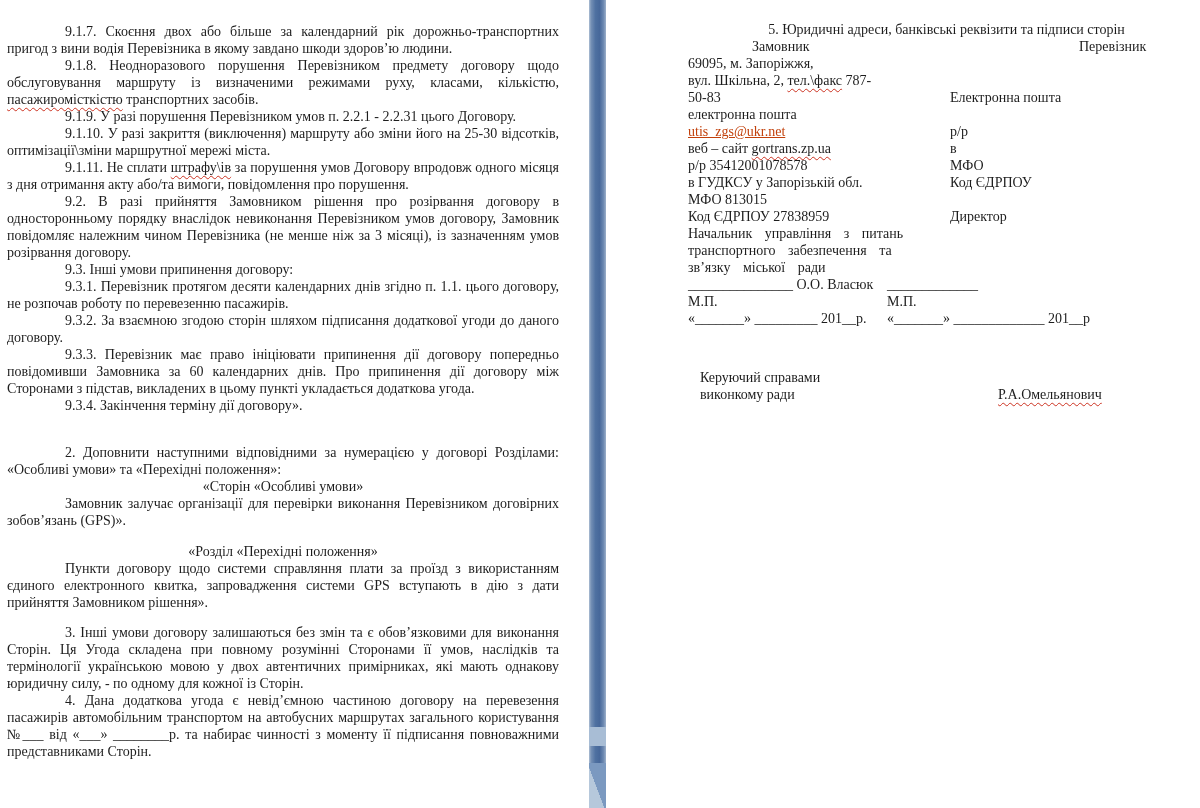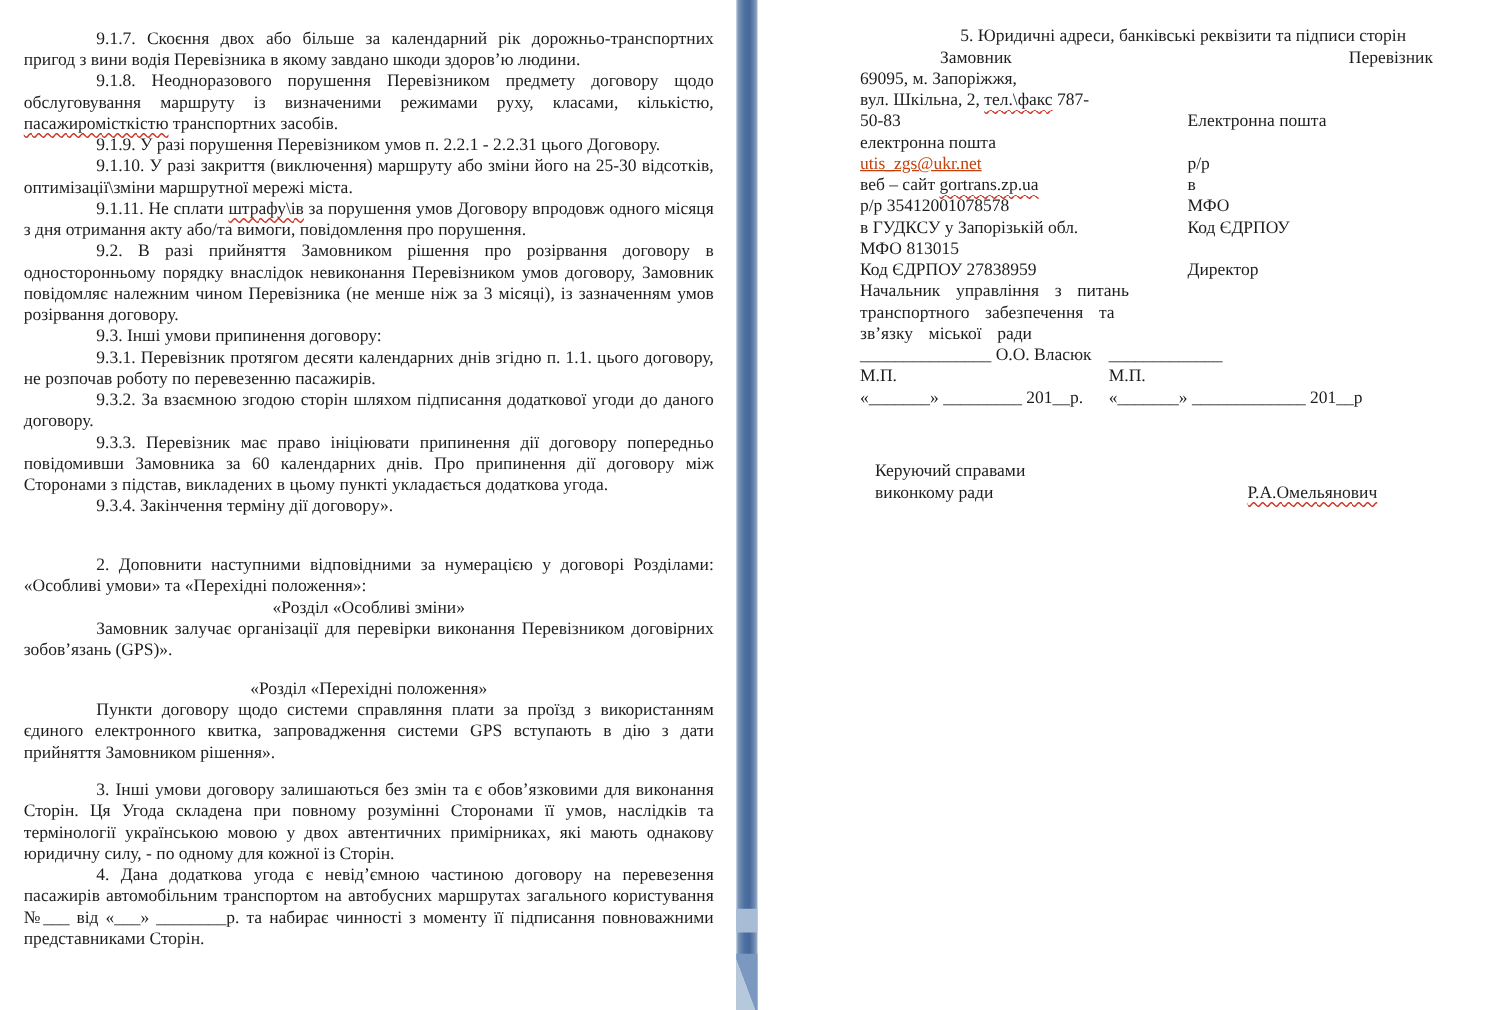--- a/index.html
+++ b/index.html
@@ -4,21 +4,21 @@
 <style>
   html,body{margin:0;padding:0;}
   body{
     width:1200px;height:808px;position:relative;overflow:hidden;
     background:#ffffff;color:#1d1d1d;
     font-family:"Liberation Serif", serif;
     font-size:14px;
   }
   
   .page-left{
-    position:absolute;left:16px;top:0;width:589px;box-sizing:border-box;
+    position:absolute;left:4px;top:0;width:589px;box-sizing:border-box;
     padding:23px 34px 0 3px;
   }
   .page-left p{
     margin:0;line-height:17px;text-align:justify;text-indent:58px;
   }
   .page-left p.center{text-align:center;text-indent:0;}
   .mt30{margin-top:30px !important;}
   .mt14{margin-top:14px !important;}
   .mt13{margin-top:13px !important;}
   
@@ -68,21 +68,21 @@
   <p>9.1.9. У разі порушення Перевізником умов п. 2.2.1 - 2.2.31 цього Договору.</p>
   <p>9.1.10. У разі закриття (виключення) маршруту або зміни його на 25-30 відсотків, оптимізації\зміни маршрутної мережі міста.</p>
   <p><span>9.1.11. Не сплати </span><span class="sq">штрафу\ів</span><span> за порушення умов Договору впродовж одного місяця з дня отримання акту або/та  вимоги, повідомлення про порушення.</span></p>
   <p>9.2. В разі прийняття Замовником рішення про розірвання договору в односторонньому порядку внаслідок невиконання Перевізником умов договору, Замовник повідомляє належним чином Перевізника (не менше ніж за 3 місяці), із зазначенням умов розірвання договору.</p>
   <p>9.3. Інші умови припинення договору:</p>
   <p>9.3.1. Перевізник протягом десяти календарних днів згідно п. 1.1. цього договору, не розпочав роботу по перевезенню пасажирів.</p>
   <p>9.3.2. За взаємною згодою сторін шляхом підписання додаткової угоди до даного договору.</p>
   <p>9.3.3. Перевізник має право ініціювати припинення дії договору попередньо повідомивши Замовника за 60 календарних днів. Про припинення дії договору між Сторонами   з підстав, викладених в цьому пункті укладається додаткова угода.</p>
   <p>9.3.4. Закінчення терміну дії договору».</p>
   <p class="mt30">2. Доповнити наступними відповідними за нумерацією у договорі Розділами: «Особливі умови» та «Перехідні положення»:</p>
-  <p class="center">«Розділ «Особливі зміни»</p>
+  <p class="center">«Сторін «Особливі умови»</p>
   <p>Замовник залучає організації для перевірки виконання Перевізником договірних зобов’язань (GPS)».</p>
   <p class="center mt14">«Розділ «Перехідні положення»</p>
   <p>Пункти договору щодо системи справляння плати за проїзд з використанням єдиного електронного квитка, запровадження системи GPS вступають в дію з дати прийняття Замовником рішення».</p>
   <p class="mt13">3. Інші умови договору залишаються без змін та є обов’язковими для виконання Сторін. Ця Угода складена при повному розумінні Сторонами її умов, наслідків та термінології українською мовою у двох автентичних примірниках, які мають однакову юридичну силу, - по одному для кожної із Сторін.</p>
   <p>4. Дана додаткова угода є невід’ємною частиною договору на перевезення пасажирів автомобільним транспортом на автобусних маршрутах загального користування №___ від «___» ________р. та набирає чинності з моменту її підписання повноважними представниками Сторін.</p>
 </div>
 
 <div class="divider">
   <div class="thumb"></div>
   <div class="bottom"></div>

